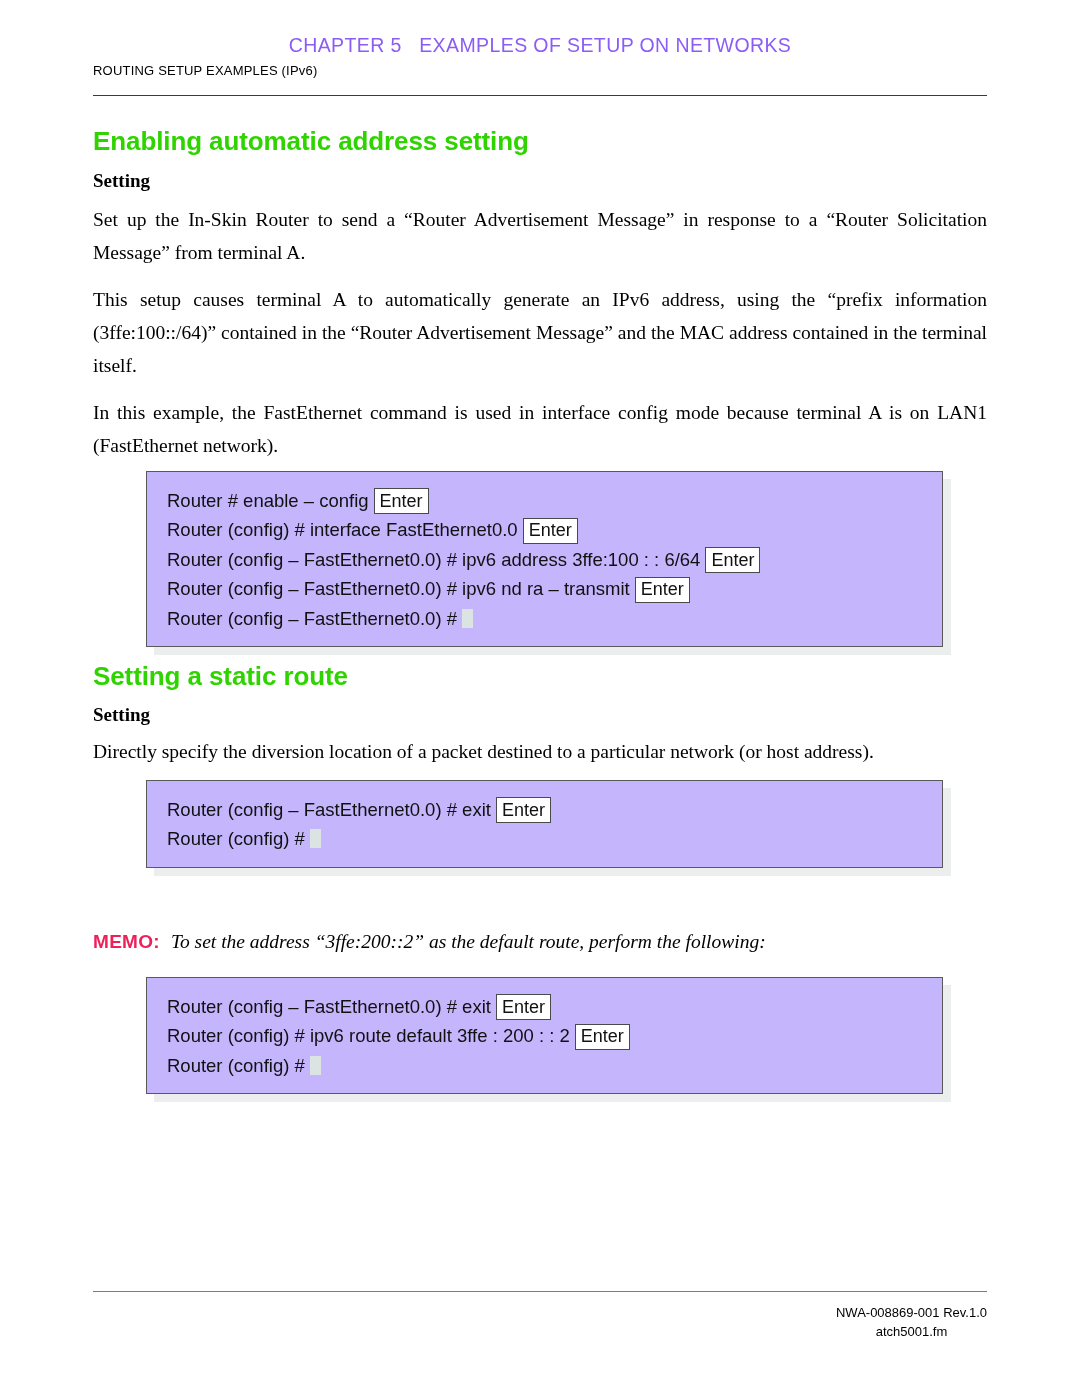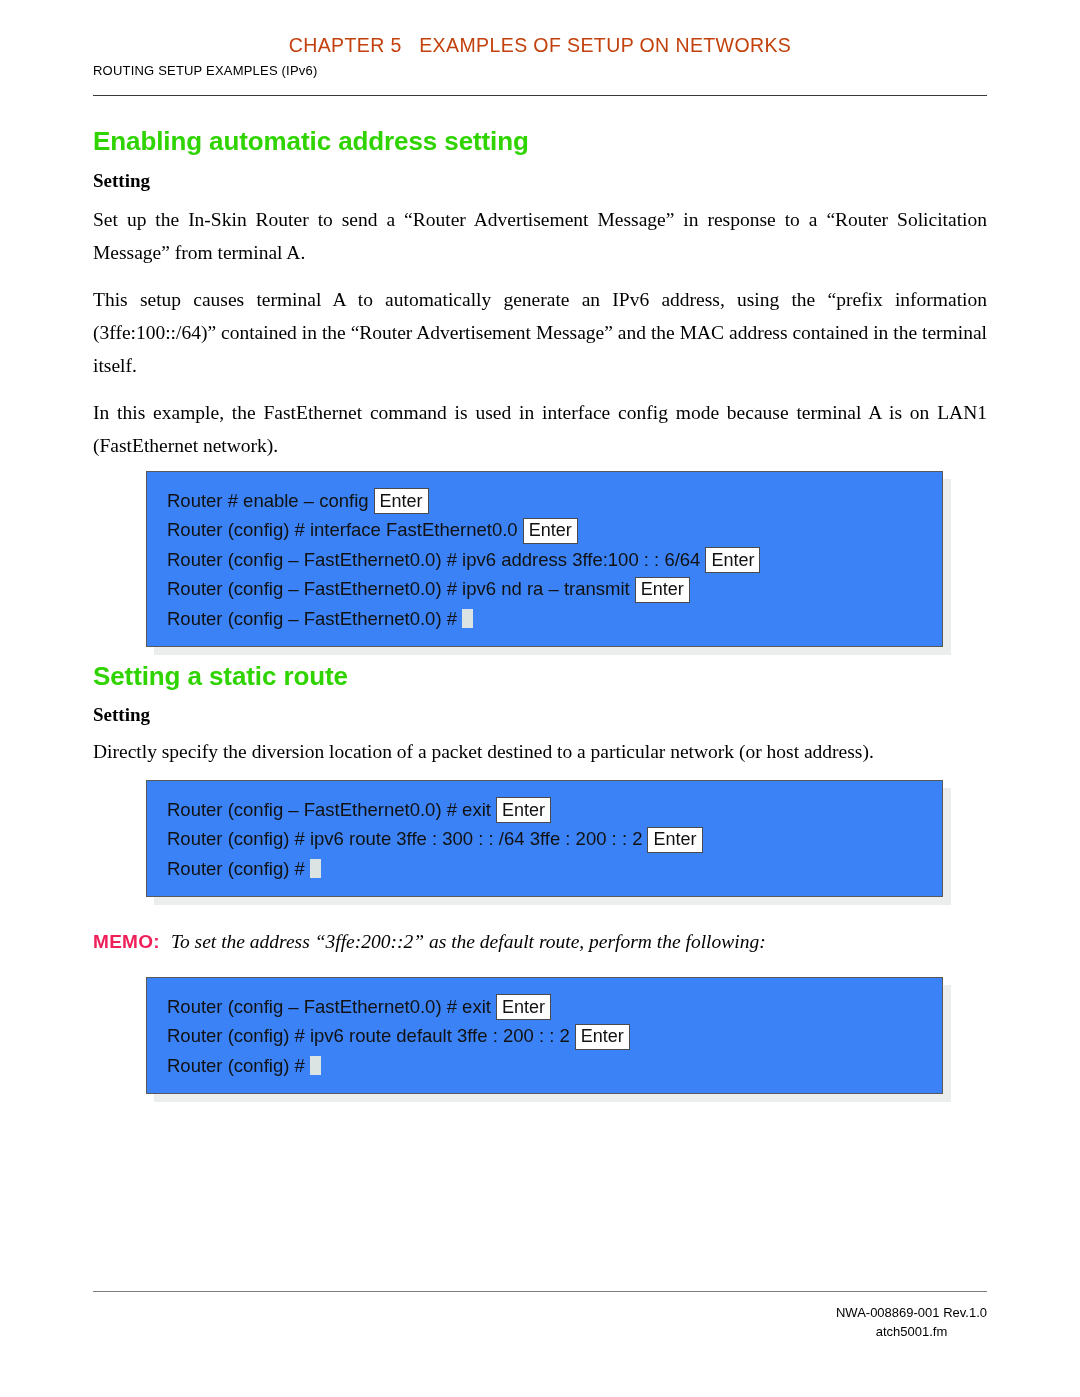--- a/index.html
+++ b/index.html
@@ -17,21 +17,21 @@
   .page { position: relative; width: 1080px; height: 1397px; }
 
   
   .header { position: absolute; left: 93px; top: 34px; width: 894px; }
   .header-chapter {
     font-family: "Liberation Sans", sans-serif;
     font-size: 19.5px;
     letter-spacing: 0.4px;
     text-align: center;
     white-space: pre;
-    color: #c2410c;
+    color: #8b5cf6;
   }
   .header-sub {
     font-family: "Liberation Sans", sans-serif;
     font-size: 13px;
     letter-spacing: 0.2px;
     text-align: left;
     margin-top: 6px;
     color: #000;
   }
   .header-rule {
@@ -91,21 +91,21 @@
     font-style: italic;
     font-size: 19.5px;
     color: #000;
     margin-left: 11px;
   }
 
   
   .cmdbox-wrap { position: absolute; }
   .cmdbox {
     position: relative;
-    background: #3b82f6;
+    background: #c4b5fd;
     border: 1.3px solid #595959;
     padding: 14px 10px 14px 20px;
     z-index: 2;
   }
   .cmdbox-shadow {
     position: absolute;
     left: 8px; top: 8px;
     width: 100%; height: 100%;
     background: #ECEEEE;
     z-index: 1;
@@ -203,21 +203,20 @@
 
   <div class="h2-setting" style="left:93px; top:704px;">Setting</div>
 
   <div class="para" style="top:735px;">Directly specify the diversion location of a packet destined to a particular network (or host address).</div>
 
   <div class="cmdbox-wrap" style="left:146px; top:780px; width:797px;">
     <div class="cmdbox-shadow"></div>
     <div class="cmdbox">
       <div>
           <div class="cmdline"><span>Router (config – FastEthernet0.0) # exit</span><span class="enter-key">Enter</span></div>
-          <div class="cmdline"><span>Router (config) # ipv6 route 3ffe : 300 : : /64 3ffe : 200 : : 2</span><span class="enter-key">Enter</span></div>
           <div class="cmdline"><span>Router (config) #</span><span class="cursor-block"></span></div>
         </div>
     </div>
   </div>
 
   <div class="memo" style="top:927px;">
     <span class="memo-label">MEMO:</span><span class="memo-text">To set the address “3ffe:200::2” as the default route, perform the following:</span>
   </div>
 
   <div class="cmdbox-wrap" style="left:146px; top:977px; width:797px;">

